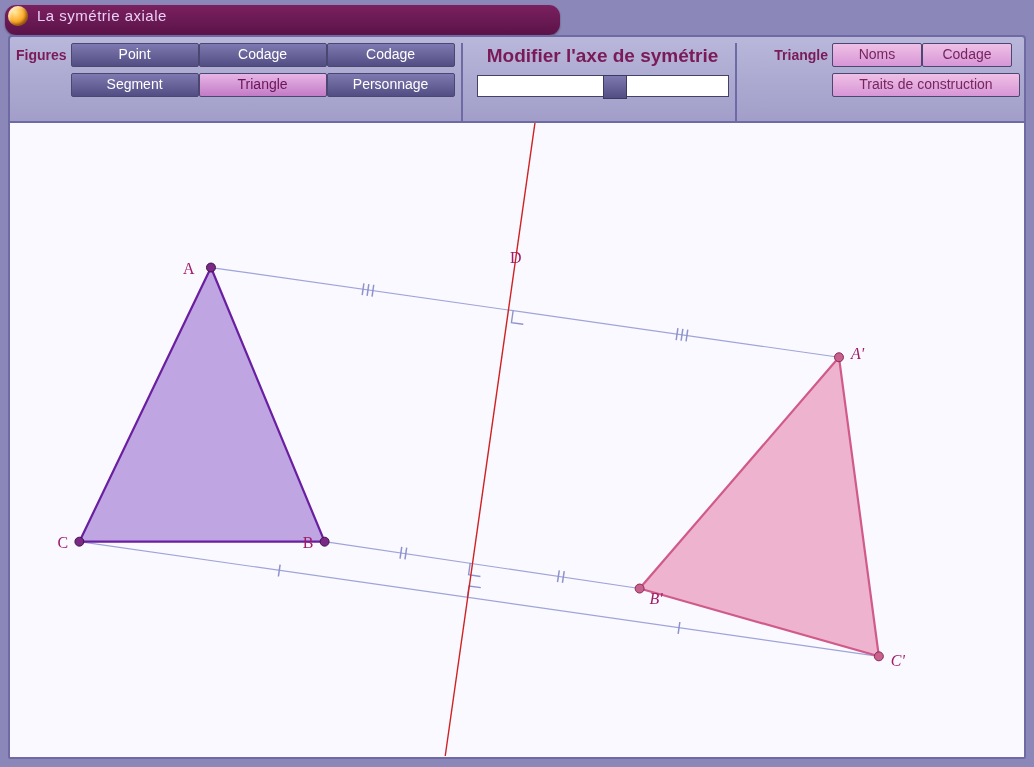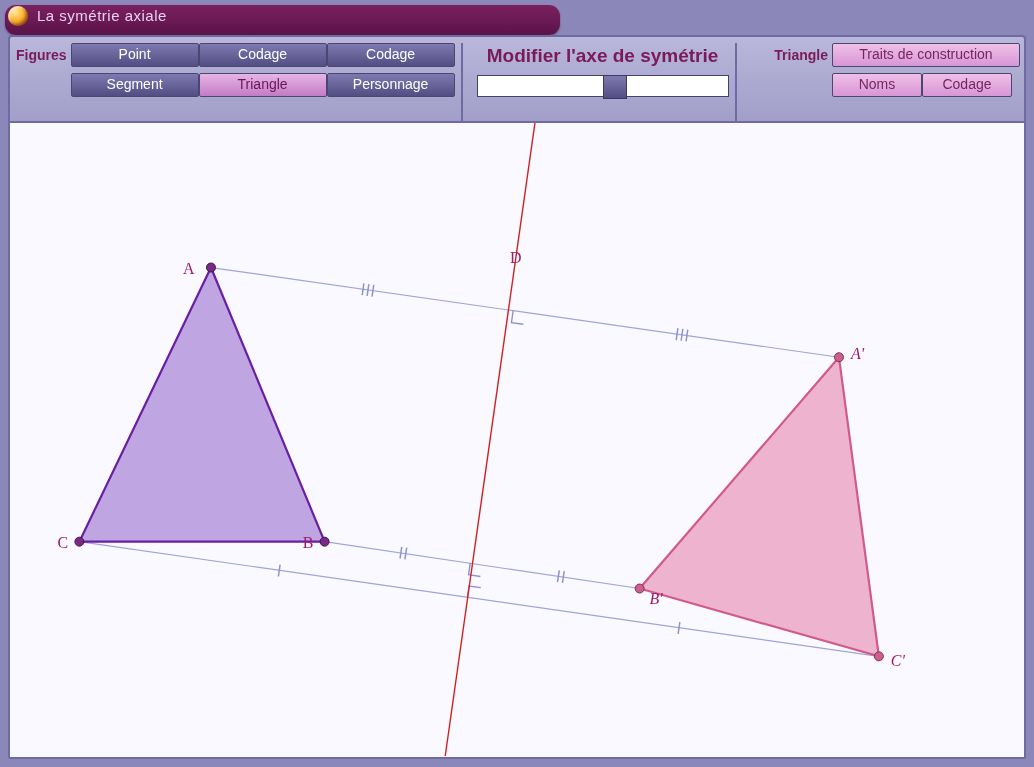--- a/index.html
+++ b/index.html
@@ -69,25 +69,25 @@
     <div class="mid-title">Modifier l'axe de symétrie</div>
     <div class="slider">
       <div class="thumb" id="slider-thumb" style="left: 125.4px;"></div>
     </div>
   </div>
   <div class="sep"></div>
   <div class="right">
     <span class="group-label">Triangle</span>
     <div class="btncol">
       <div class="btnrow">
-        <div class="btn pink wide" style="width:186px">Traits de construction</div>
+        <div class="btn pink" style="width:88px">Noms</div>
+        <div class="btn pink" style="width:88px">Codage</div>
       </div>
       <div class="btnrow">
-        <div class="btn pink" style="width:88px">Noms</div>
-        <div class="btn pink" style="width:88px">Codage</div>
+        <div class="btn pink wide" style="width:186px">Traits de construction</div>
       </div>
     </div>
   </div>
 </div>
 
 <div class="canvas">
   <svg id="scene" viewBox="0 0 1014 636">
       <line x1="200" y1="145" x2="830" y2="235" class="cons"></line>
       <line x1="314" y1="420" x2="630" y2="467" class="cons"></line>
       <line x1="68" y1="420" x2="870" y2="535" class="cons"></line>

